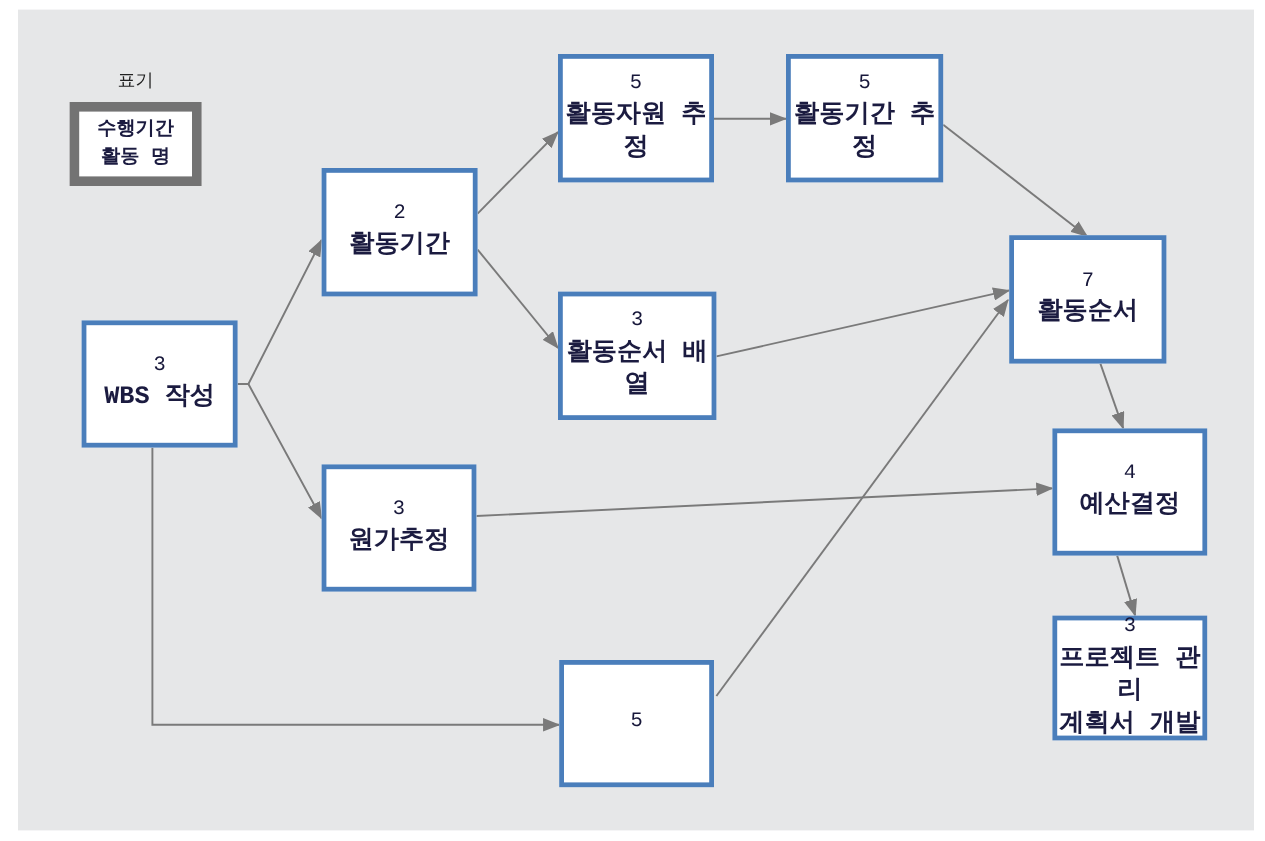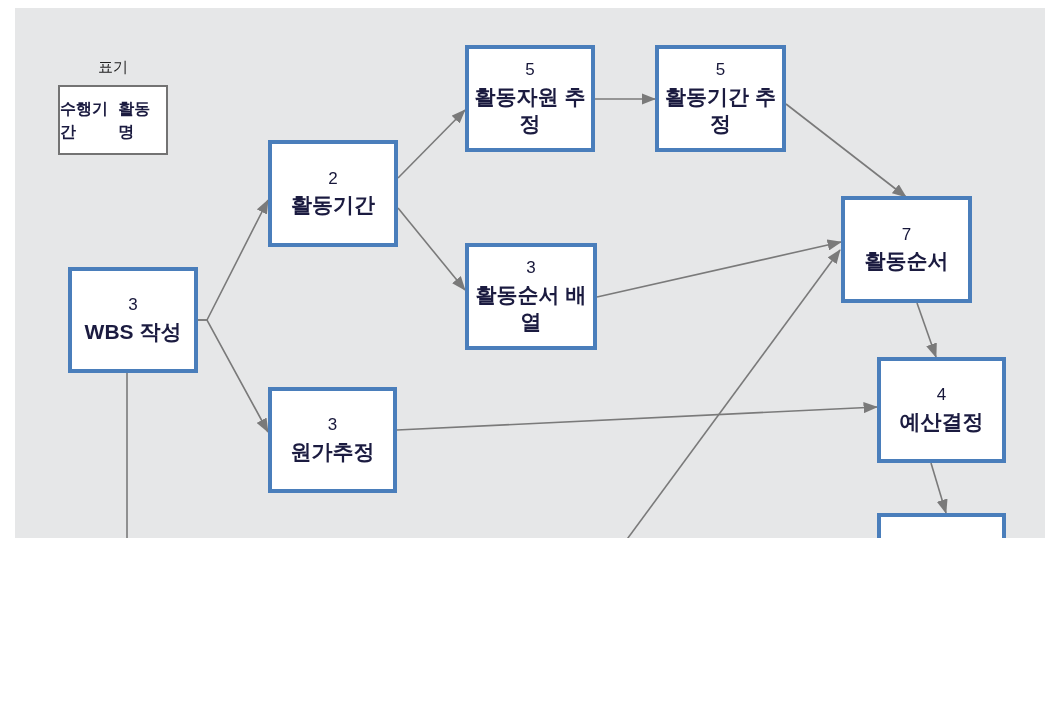--- a/index.html
+++ b/index.html
@@ -7,23 +7,24 @@
     margin: 0;
     padding: 0;
     background: #ffffff;
   }
   body {
     font-family: "Liberation Sans", "DejaVu Sans", sans-serif;
   }
   #canvas {
     position: relative;
     width: 1054px;
-    height: 538px;
+    height: 701px;
     background: #ffffff;
     overflow: hidden;
+    font-family: Liberation Mono, monospace;
   }
   #panel {
     position: absolute;
     left: 15px;
     top: 8px;
     width: 1030px;
     height: 684px;
     background: #e6e7e8;
   }
   #edges {
@@ -60,22 +61,23 @@
     white-space: pre-line;
   }
   #legend-node {
     position: absolute;
     left: 58px;
     top: 85px;
     width: 110px;
     height: 70px;
     box-sizing: border-box;
     background: #ffffff;
-    border: 2px solid #737373;
+    border: 8px solid #737373;
     display: flex;
+    flex-direction: column;
     align-items: center;
     justify-content: center;
   }
   #legend-node .lrow {
     font-size: 16px;
     font-weight: bold;
     color: #1b1b40;
     line-height: 1.45;
   }
   #legend-title {
@@ -154,16 +156,18 @@
       <div class="node" style="left: 841px; top: 196px; width: 131px; height: 107px; border-color: rgb(74, 126, 187); background: rgb(255, 255, 255);">
         <div class="dur">7</div>
         <div class="nm">활동순서</div>
       </div>
       <div class="node" style="left: 877px; top: 357px; width: 129px; height: 106px; border-color: rgb(74, 126, 187); background: rgb(255, 255, 255);">
         <div class="dur">4</div>
         <div class="nm">예산결정</div>
       </div>
       <div class="node" style="left: 877px; top: 513px; width: 129px; height: 104px; border-color: rgb(74, 126, 187); background: rgb(255, 255, 255);">
         <div class="dur">3</div>
+        <div class="nm">프로젝트 관리
+계획서 개발</div>
       </div>
     </div>
 
 </div>
 
 </body></html>

